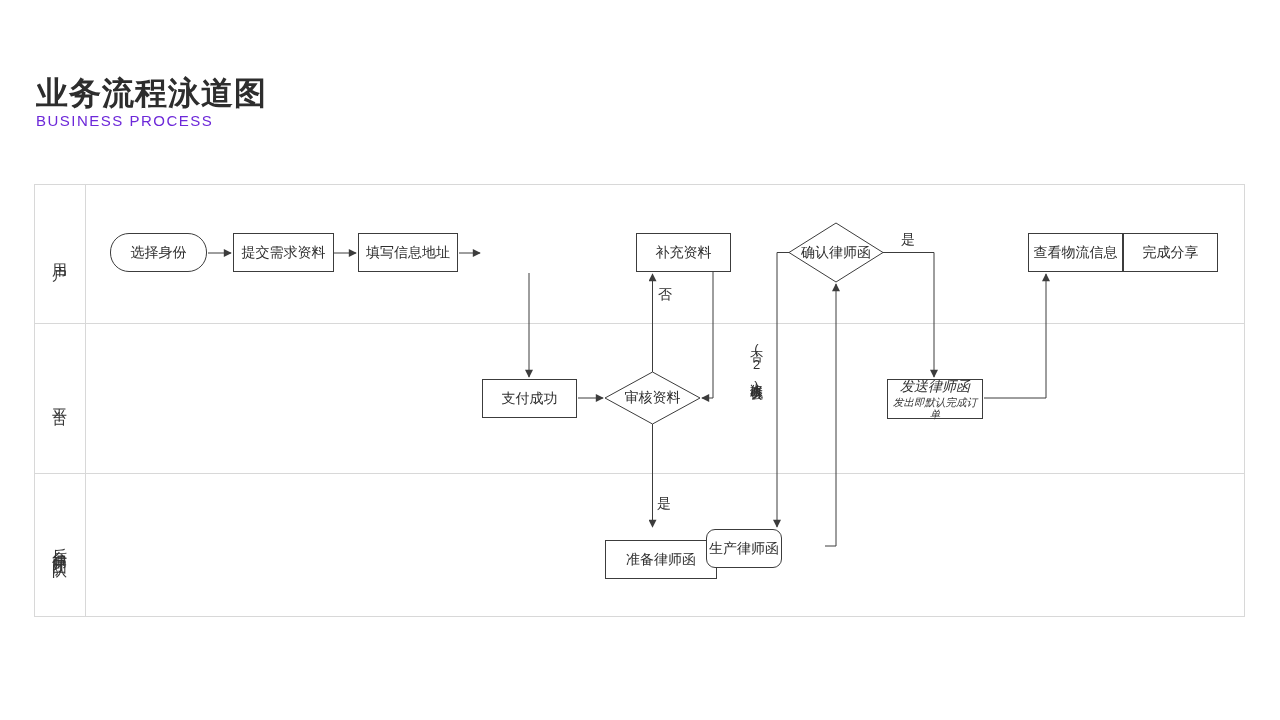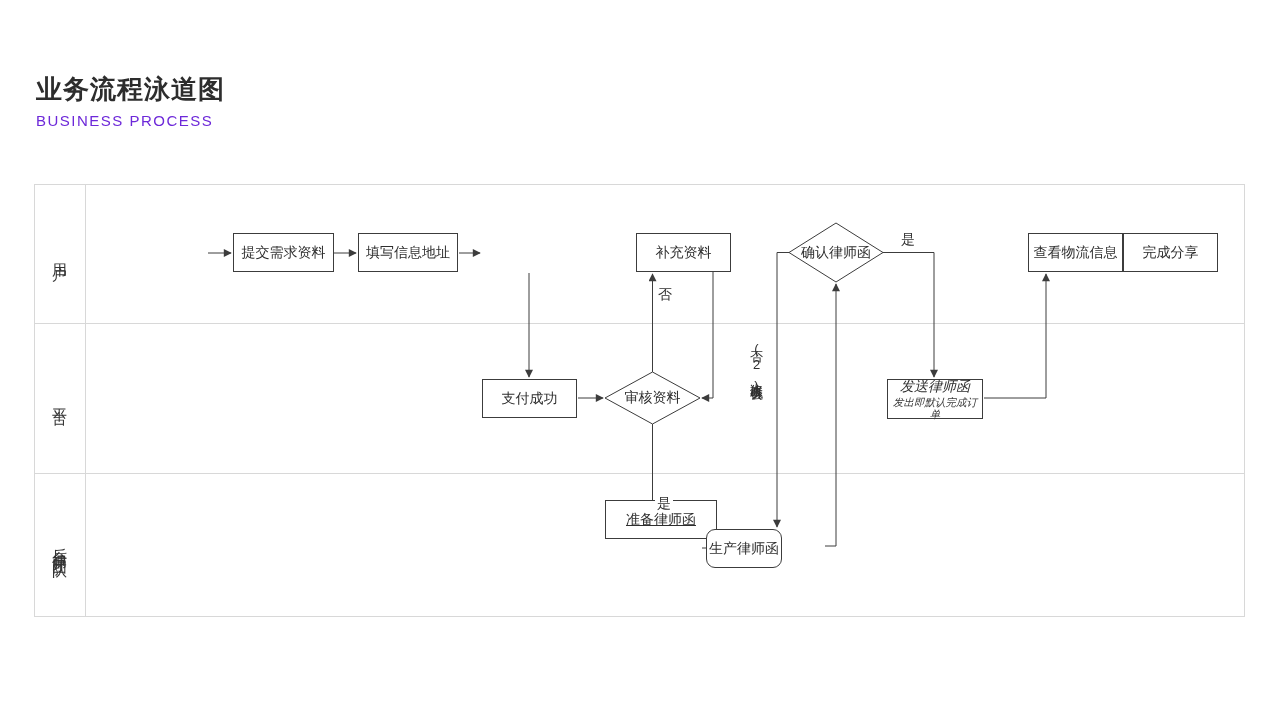--- a/index.html
+++ b/index.html
@@ -1,21 +1,21 @@
 <!DOCTYPE html>
 <html><head>
 <meta charset="utf-8">
 <style>
   html,body{margin:0;padding:0;background:#ffffff;}
   body{width:1280px;height:720px;overflow:hidden;
        font-family:"Liberation Sans","DejaVu Sans",sans-serif;color:#2e2e2e;}
   #canvas{position:relative;width:1280px;height:720px;background:#fff;}
 
   
-  .title{position:absolute;left:36px;top:72px;font-size:26px;font-weight:700;
+  .title{position:absolute;left:36px;top:72px;font-size:32px;font-weight:700;
          color:#2d2d2d;letter-spacing:1px;margin:0;}
   .subtitle{position:absolute;left:36px;top:112px;font-size:15px;color:#6d28d9;
             letter-spacing:1.5px;}
 
   
   .swim-table{position:absolute;left:34px;top:184px;width:1211px;height:433px;
               border:1px solid #d8d8d8;box-sizing:border-box;display:flex;
               flex-direction:column;}
   .lane{display:flex;box-sizing:border-box;}
   .lane.l1{height:139px;border-bottom:1px solid #d8d8d8;}
@@ -43,21 +43,21 @@
 
   #n-start        {left:110px;top:233px;width:97px;height:39px;}
   #n-submit       {left:233px;top:233px;width:101px;height:39px;}
   #n-fill         {left:358px;top:233px;width:100px;height:39px;}
   #n-paymethod    {left:482px;top:233px;width:95px;height:39px;}
   #n-supplement   {left:636px;top:233px;width:95px;height:39px;}
   #n-logistics    {left:998px;top:233px;width:95px;height:39px;margin-left:30px;}
   #n-share        {left:1123px;top:233px;width:95px;height:39px;}
   #n-paysuccess   {left:482px;top:379px;width:95px;height:39px;}
   #n-sendletter   {left:887px;top:379px;width:96px;height:40px;font-style:italic;}
-  #n-prepare      {left:605px;top:500px;width:112px;height:39px;text-decoration:underline;}
+  #n-prepare      {left:605px;top:540px;width:112px;height:39px;}
   #n-produce      {left:706px;top:529px;width:76px;height:39px;border-radius:9px;}
 
   
   .dlabel{position:absolute;font-size:14px;color:#2e2e2e;text-align:right;
           display:flex;align-items:center;justify-content:center;}
   #dl-review {left:605px;top:372px;width:95px;height:52px;}
   #dl-confirm{left:789px;top:223px;width:94px;height:59px;}
 
   
   .edge-label{position:absolute;font-size:14px;color:#2e2e2e;background:#fff;
@@ -128,20 +128,23 @@
     <polyline points="883,252.5 934,252.5 934,377" marker-end="url(#arrow)"></polyline>
 
     <polyline points="984,398 1046,398 1046,274" marker-end="url(#arrow)"></polyline>
 
     <polyline points="1094,253 1121,253" marker-end="url(#arrow)"></polyline>
 
     <polygon class="diamond" points="605,398 652.5,372 700,398 652.5,424"></polygon>
     <polygon class="diamond" points="789,252.5 836,223 883,252.5 836,282"></polygon>
   </svg>
 
+  <div class="node stadium" id="n-start">
+    <span>选择身份</span>
+  </div>
   <div class="node" id="n-submit">
     <span>提交需求资料</span>
   </div>
   <div class="node" id="n-fill">
     <span>填写信息地址</span>
   </div>
   <div class="node" id="n-supplement">
     <span>补充资料</span>
   </div>
   <div class="node" id="n-logistics">

